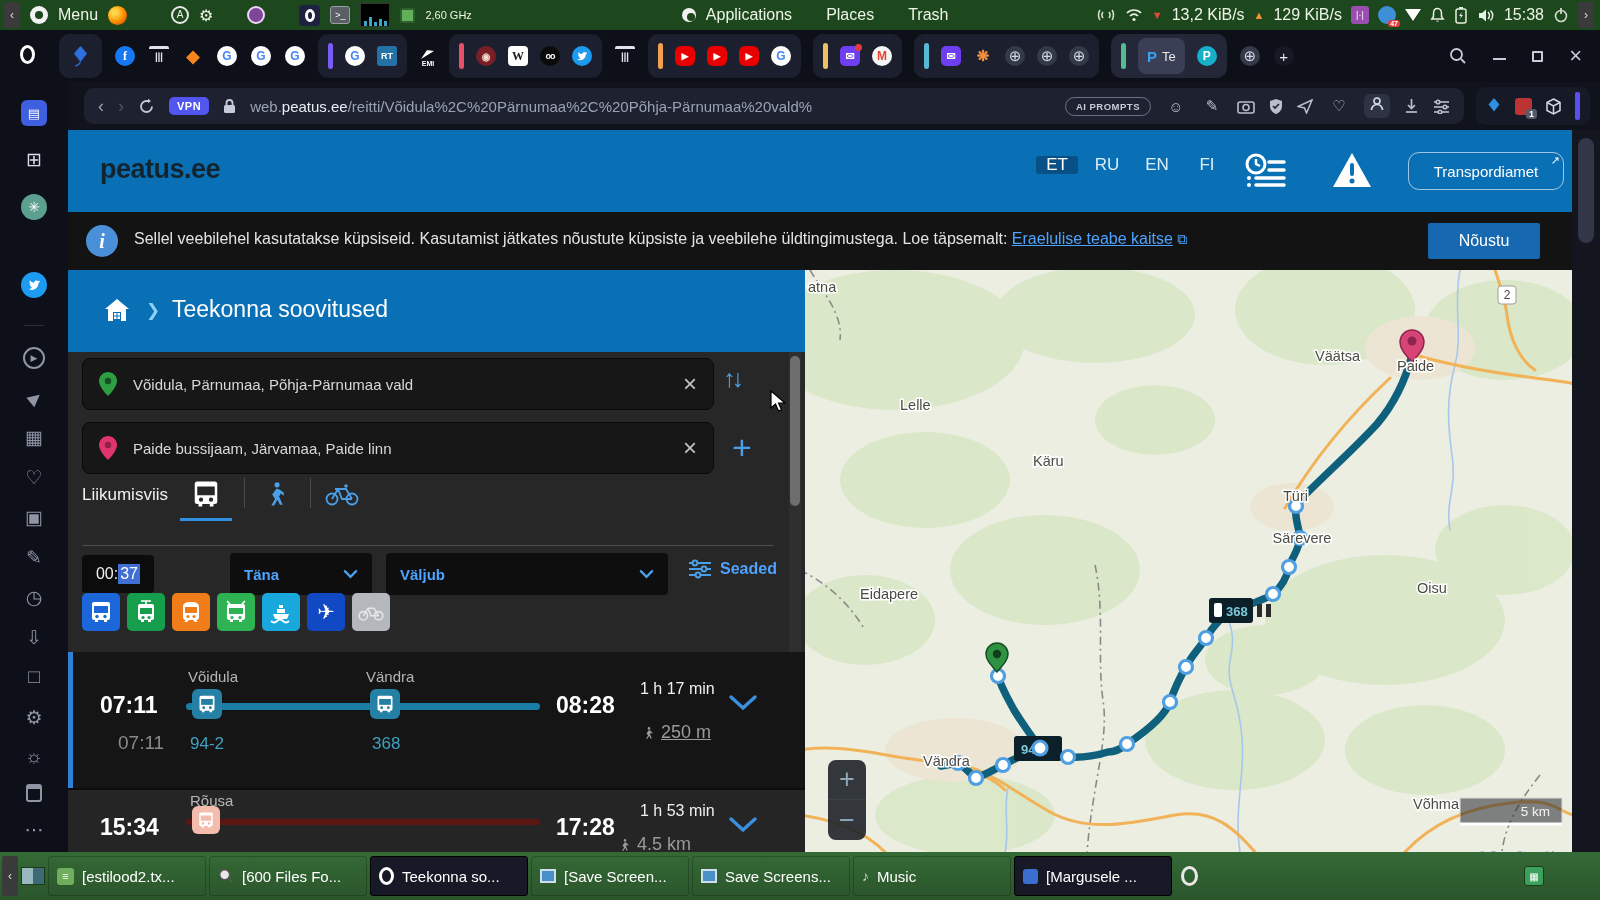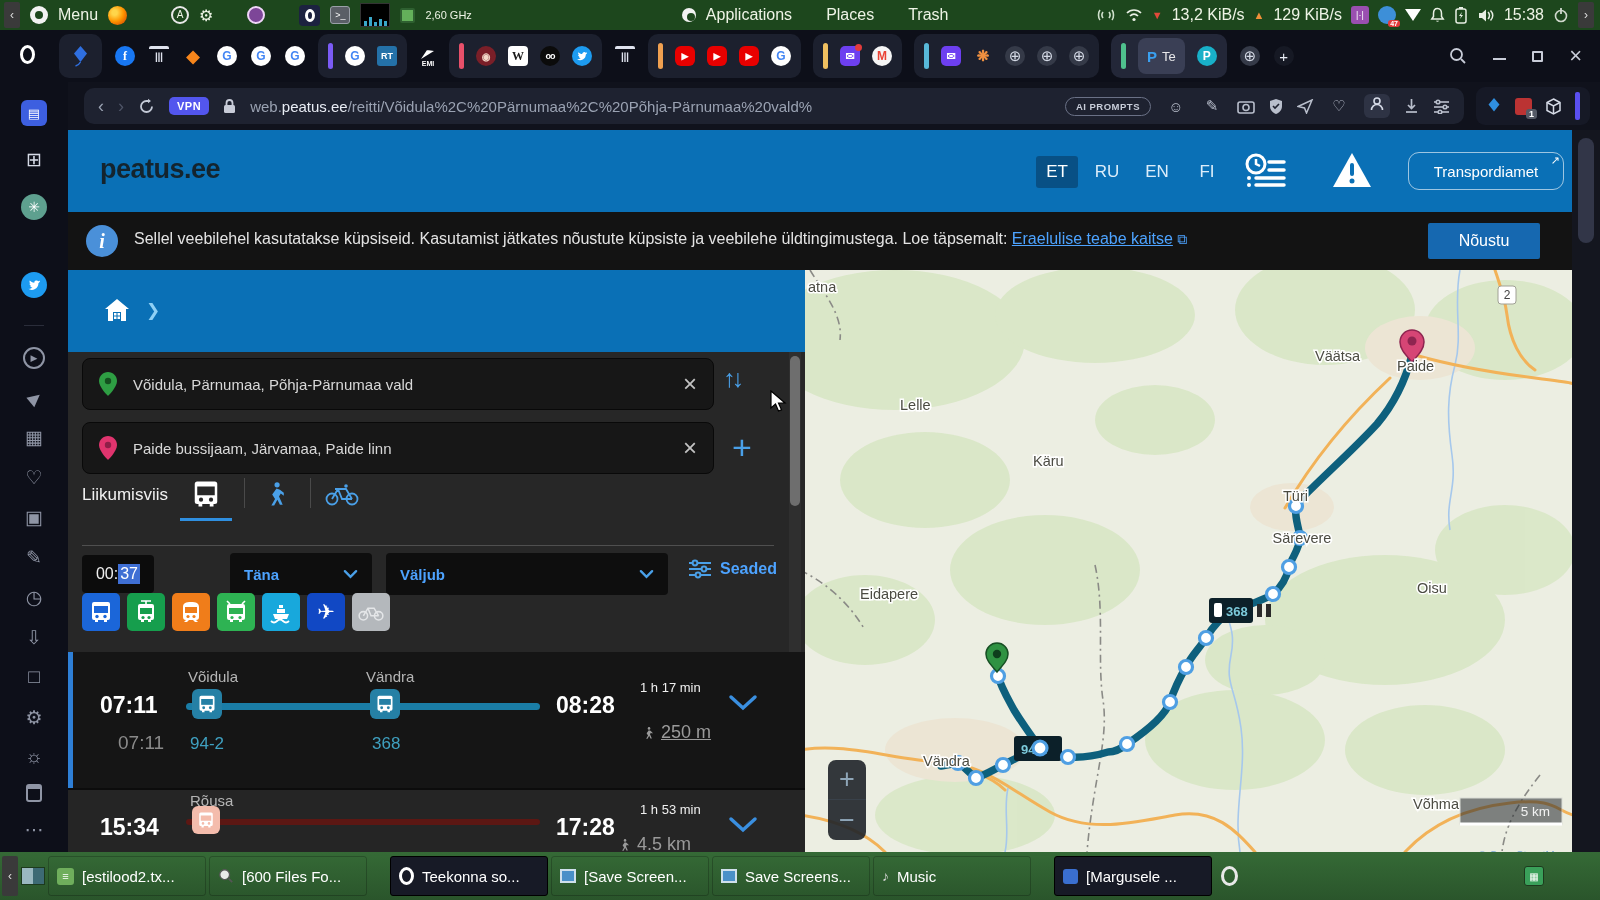--- a/index.html
+++ b/index.html
@@ -64,21 +64,21 @@
   .extbadge b{position:absolute;right:-5px;bottom:-4px;background:#555a66;color:#fff;font-size:9px;border-radius:3px;padding:0 3px;}
   .pbar{width:5px;height:28px;background:#5a4ff0;border-radius:2px;}
   
   #sidebar{left:0;top:82px;width:68px;height:770px;background:#0d0f19;color:#8f95a5;}
   .sbi{position:absolute;left:0;width:68px;text-align:center;font-size:19px;}
   .sbtile{display:inline-flex;width:26px;height:26px;border-radius:6px;align-items:center;justify-content:center;}
   .sbdiv{position:absolute;left:24px;width:20px;border-top:1px solid #2a2d3a;}
   
   #siteheader{left:68px;top:130px;width:1504px;height:82px;background:#0a70b6;color:#fff;}
   .logo{position:absolute;left:32px;top:24px;font-size:27px;font-weight:800;color:#14242e;letter-spacing:-.5px;}
-  .lang{position:absolute;top:26px;width:42px;height:32px;display:flex;align-items:center;justify-content:center;font-size:17px;color:#dcedfa;border-radius:3px;}
+  .lang{position:absolute;top:26px;width:42px;height:18px;display:flex;align-items:center;justify-content:center;font-size:17px;color:#dcedfa;border-radius:3px;}
   .lang.active{background:rgba(6,42,74,.45);color:#fff;}
   .agbtn{position:absolute;left:1340px;top:22px;width:156px;height:38px;border:1px solid rgba(255,255,255,.6);border-radius:11px;display:flex;align-items:center;justify-content:center;font-size:15px;color:#fff;}
   .agbtn i{position:absolute;right:3px;top:1px;font-size:11px;font-style:normal;}
   #cookiebar{left:68px;top:212px;width:1504px;height:58px;background:#131313;color:#e3e3e3;font-size:16px;}
   .infoic{position:absolute;left:18px;top:13px;width:32px;height:32px;border-radius:50%;background:#4a90d9;color:#fff;font-family:"Liberation Serif",serif;font-style:italic;font-weight:700;font-size:20px;display:flex;align-items:center;justify-content:center;}
   .cookietxt{position:absolute;left:66px;top:18px;white-space:nowrap;}
   .cookielink{color:#4da3ff;text-decoration:underline;}
   .extlink{color:#4da3ff;font-size:14px;}
   .acceptbtn{position:absolute;left:1360px;top:11px;width:112px;height:36px;background:#1668b0;color:#fff;font-size:16px;display:flex;align-items:center;justify-content:center;border-radius:2px;}
   #breadcrumb{left:68px;top:270px;width:737px;height:82px;background:#0a70b6;color:#fff;}
@@ -105,32 +105,32 @@
   .rrow{position:absolute;left:68px;width:737px;color:#fff;}
   #row1{top:652px;height:136px;background:#151515;}
   #row1 .accent{position:absolute;left:0;top:0;width:5px;height:136px;background:#2e7fd6;}
   #row2{top:788px;height:64px;background:#252525;border-top:2px solid #0c0c0c;}
   .deptime{position:absolute;font-size:23px;font-weight:700;}
   .depsub{position:absolute;font-size:19px;color:#8a8a8a;}
   .stoplbl{position:absolute;font-size:15px;color:#b5b5b5;}
   .routeno{position:absolute;font-size:17px;color:#3fa0c0;}
   .tline{position:absolute;border-radius:4px;}
   .busbadge{position:absolute;width:30px;height:30px;border-radius:6px;display:flex;align-items:center;justify-content:center;}
-  .dur{position:absolute;font-size:13px;color:#f0f0f0;}
+  .dur{position:absolute;font-size:16px;color:#f0f0f0;}
   .walkrow{position:absolute;display:flex;align-items:center;gap:6px;color:#9a9a9a;font-size:18px;}
   .zbtn{position:absolute;left:828px;width:38px;height:40px;background:#20242ae8;color:#8fa6b8;font-size:27px;display:flex;align-items:center;justify-content:center;}
   #zin{top:760px;border-radius:8px 8px 0 0;border-bottom:1px solid #39414a;}
   #zout{top:800px;border-radius:0 0 8px 8px;}
   
   #rstrip{left:1572px;top:130px;width:28px;height:722px;background:#14161f;}
   #rthumb{position:absolute;left:6px;top:8px;width:16px;height:105px;background:#323648;border-radius:8px;}
   
   #taskbar{left:0;top:852px;width:1600px;height:48px;background:linear-gradient(#356a36,#2a552b);display:flex;align-items:center;gap:3px;padding:0 2px;color:#fff;font-size:15px;}
   .tbtn{height:40px;width:158px;display:flex;align-items:center;gap:8px;padding:0 8px;border:1px solid rgba(0,0,0,.22);border-radius:3px;white-space:nowrap;overflow:hidden;}
-  .tbtn.dark{background:#171a26;border-color:#000;margin-left:20px;}
+  .tbtn.dark{background:#171a26;border-color:#000;}
   .tico{flex:0 0 auto;display:inline-flex;align-items:center;justify-content:center;}
 </style>
 </head>
 <body>
 
 <div id="screen">
 
   <div id="toppanel" class="abs">
     <span class="tp-chev">‹</span>
     <span class="tp-circle"></span>
@@ -419,20 +419,21 @@
         <path d="M13 1 1 11h3v12h18V11h3z" fill="#fff"></path>
         <rect x="9" y="14" width="8" height="9" fill="#0a70b6"></rect>
         <g fill="#fff">
           <rect x="10" y="15" width="2.5" height="2.5"></rect>
           <rect x="13.5" y="15" width="2.5" height="2.5"></rect>
           <rect x="10" y="18.5" width="2.5" height="2.5"></rect>
           <rect x="13.5" y="18.5" width="2.5" height="2.5"></rect>
         </g>
       </svg>
     <span class="bcchev">❯</span>
+    <span class="bctitle">Teekonna soovitused</span>
   </div>
 
   <div id="panel" class="abs">
     <div class="pinput" style="top:6px;">
       <svg width="18" height="24" viewBox="0 0 18 24">
           <path d="M9 0C4 0 0 4 0 9c0 6.5 9 15 9 15s9-8.5 9-15c0-5-4-9-9-9z" fill="#2e9e43"></path>
           <circle cx="9" cy="9" r="3.2" fill="#14501f"></circle>
         </svg>
       <span>Võidula, Pärnumaa, Põhja-Pärnumaa vald</span>
       <span class="clr">×</span>

